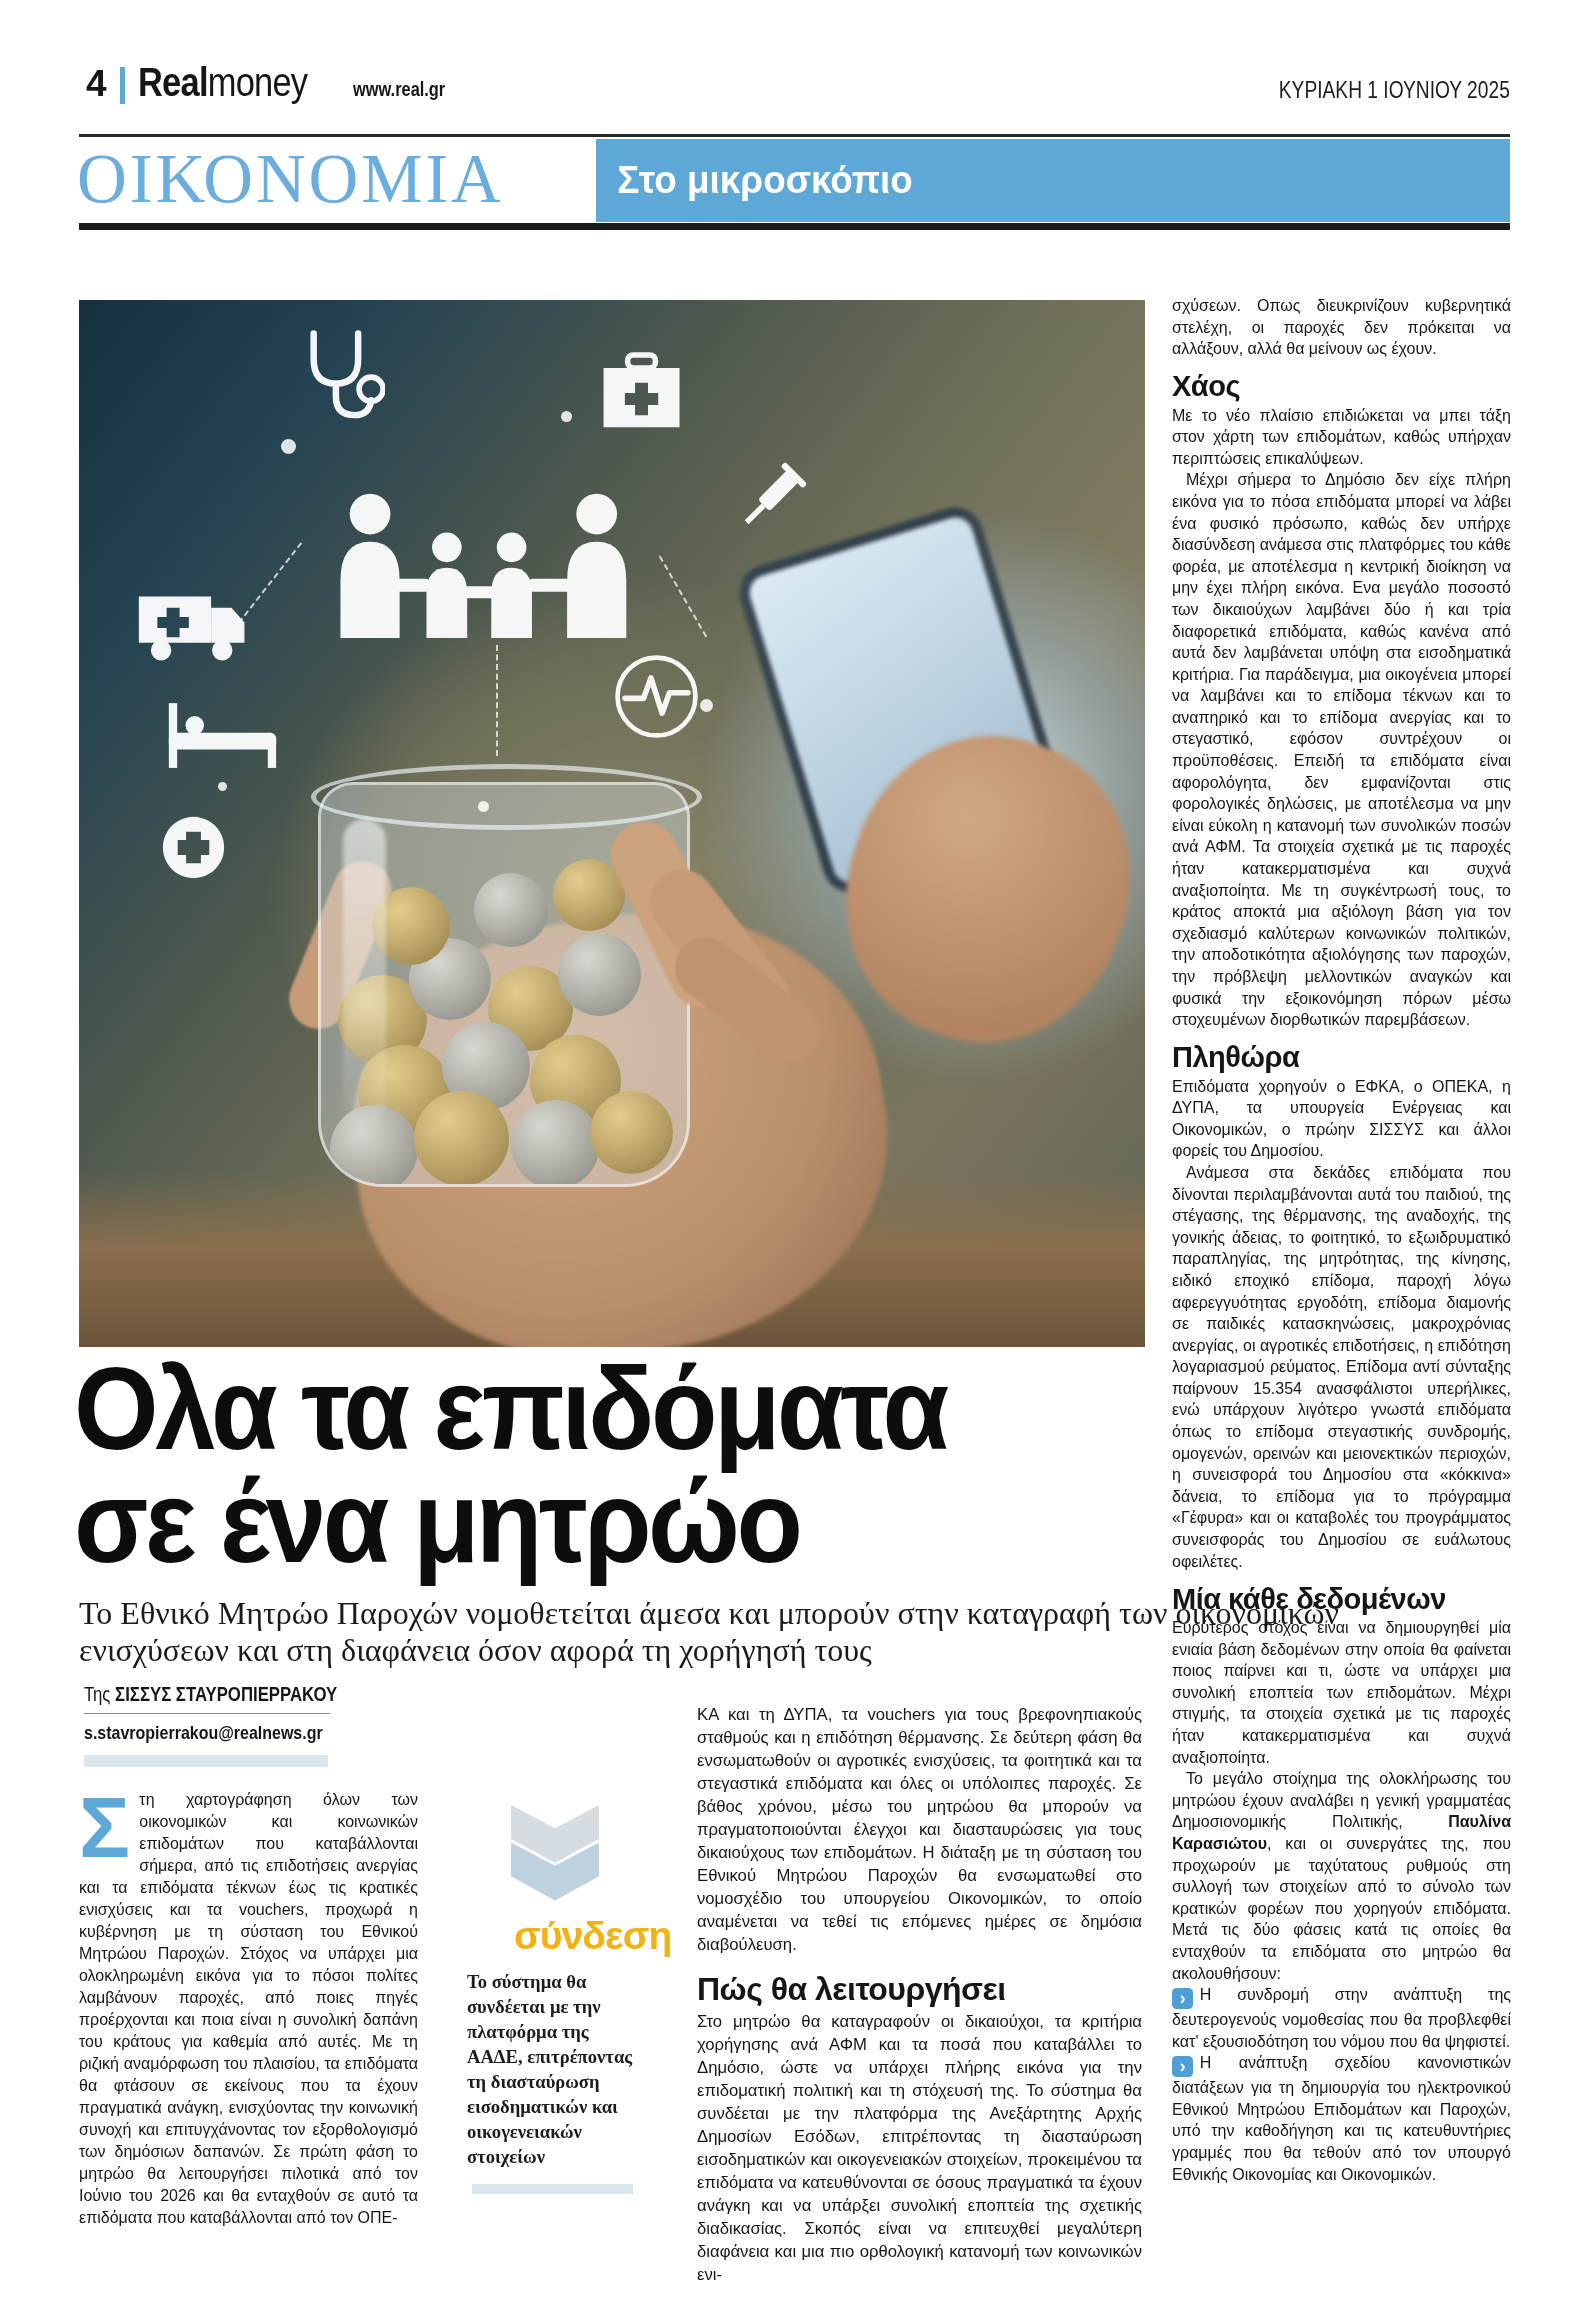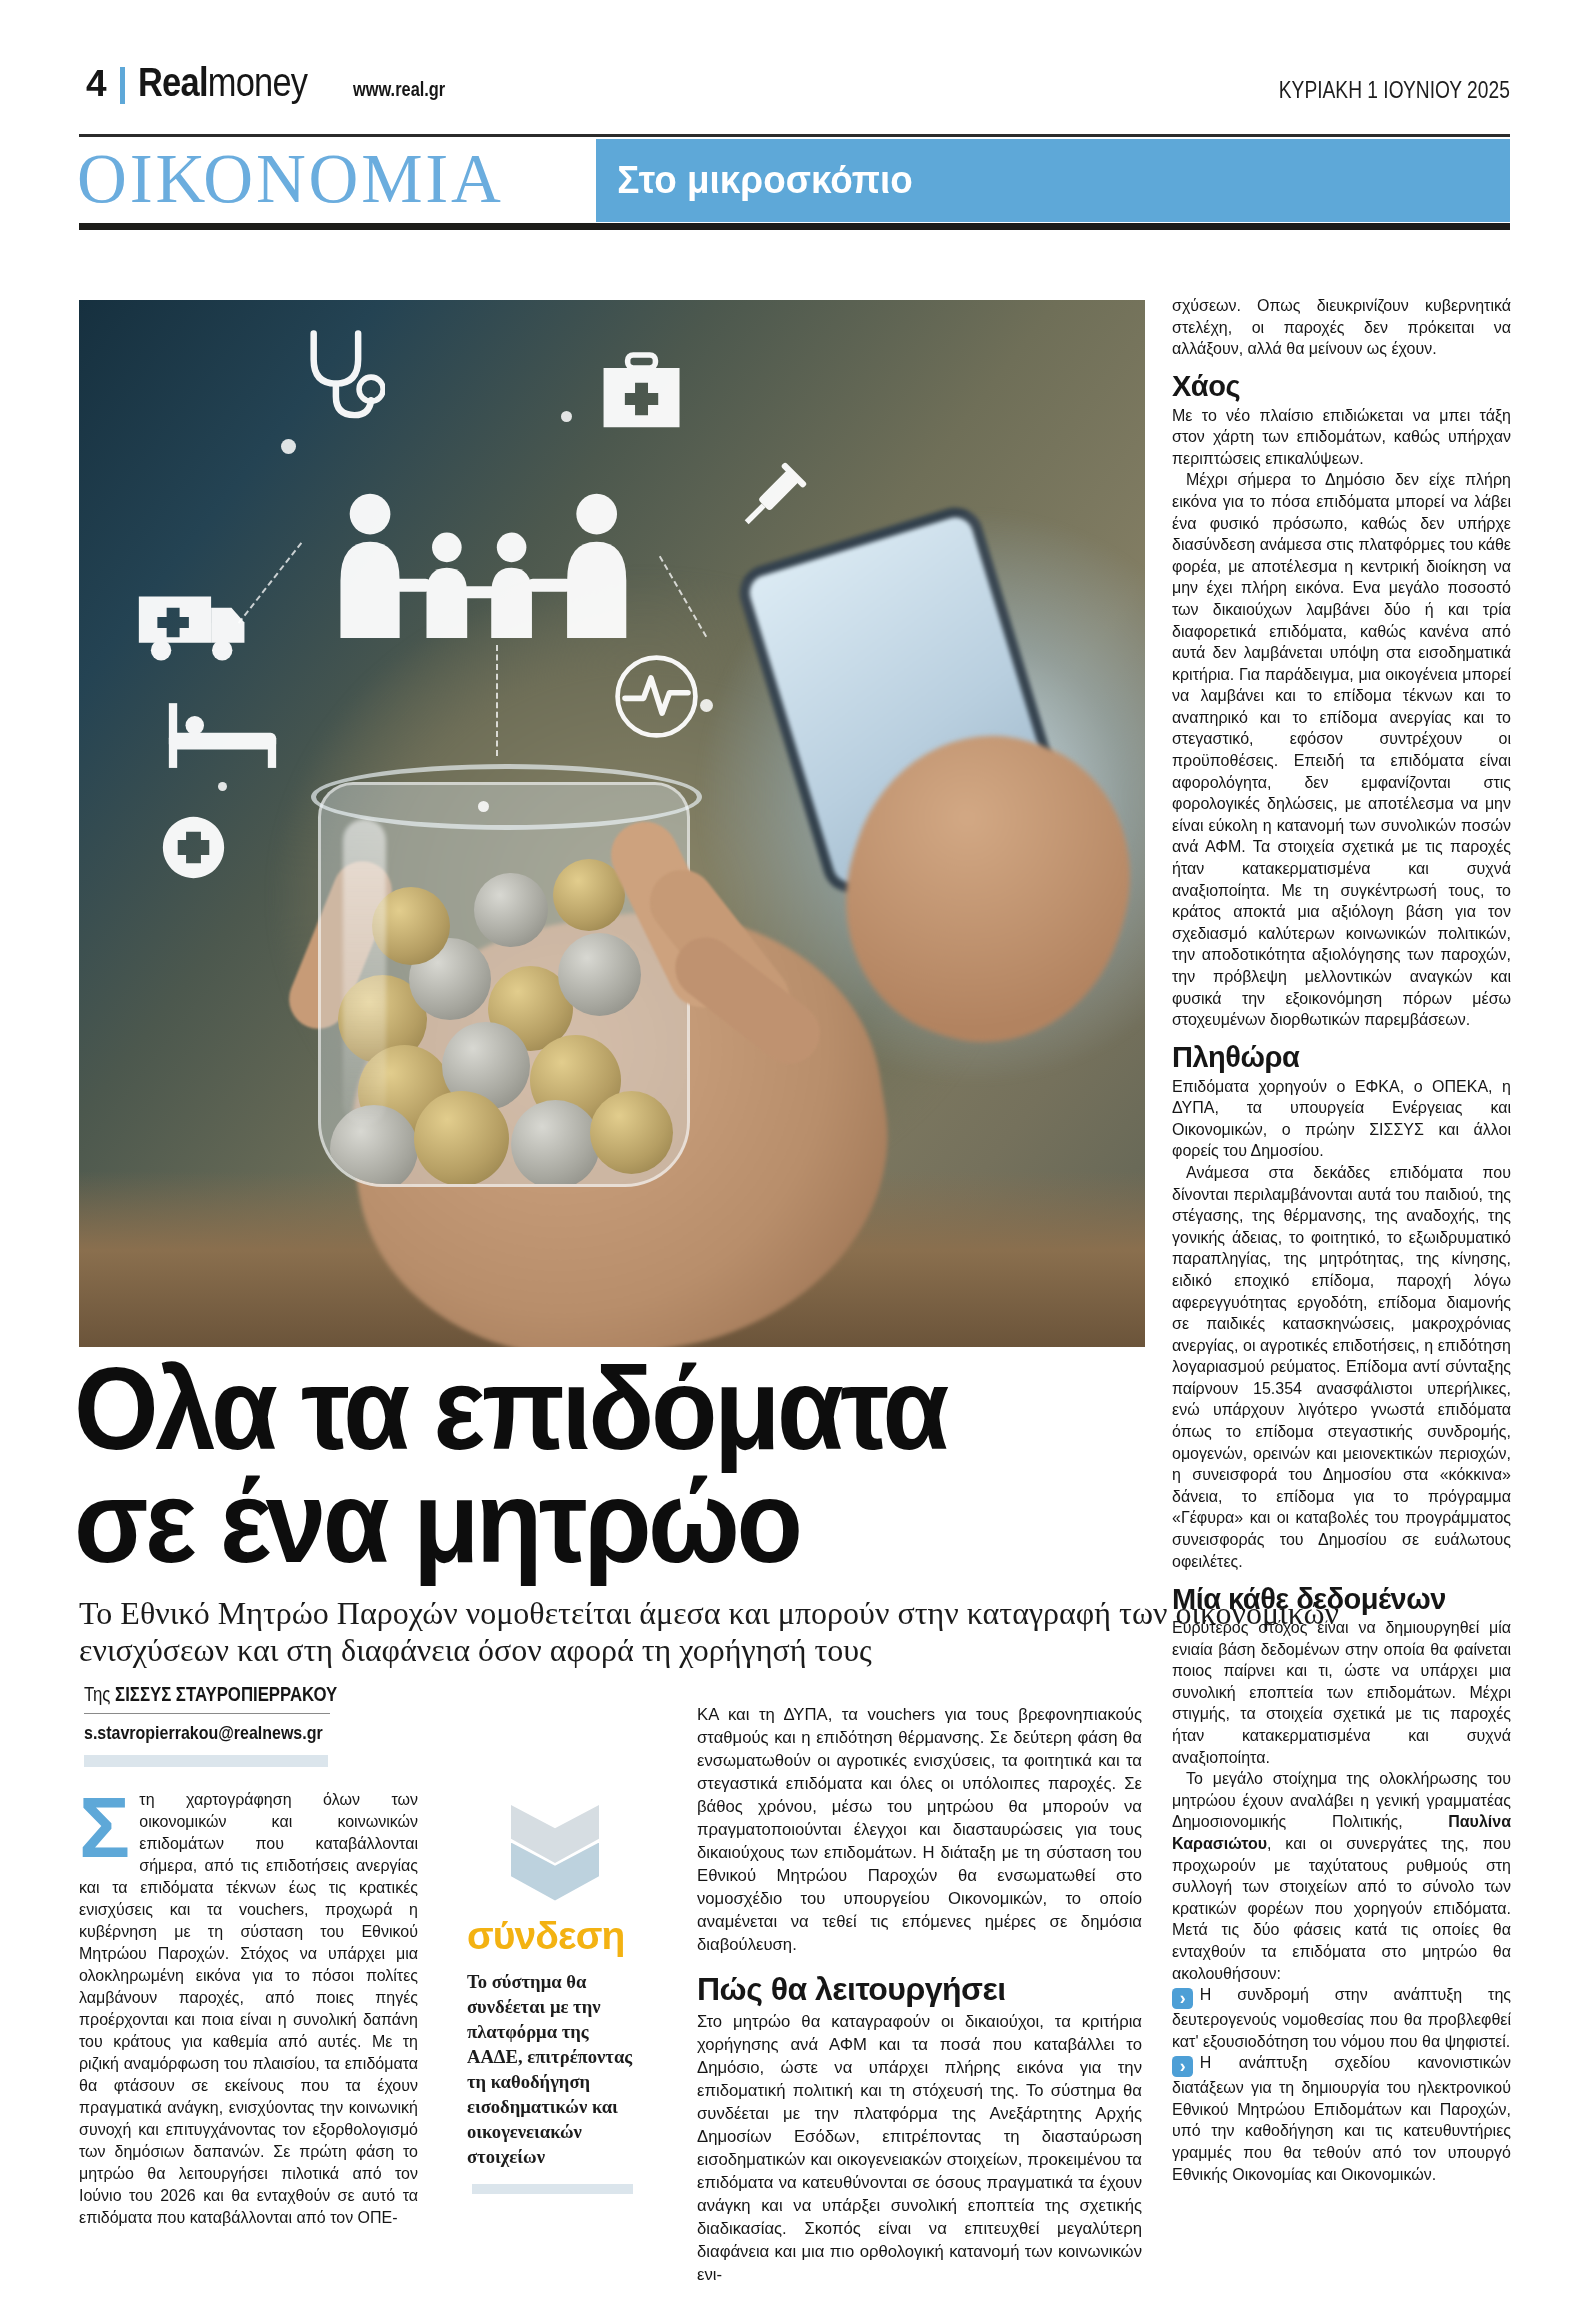--- a/index.html
+++ b/index.html
@@ -100,21 +100,21 @@
       color:#fff;font-weight:bold;font-size:17.6px;line-height:20.4px;text-align:center;
       vertical-align:-3.7px;margin-right:6.5px;}
   .bullet{margin-top:1.9px;}
 
   
   .feature{left:467px;top:1805px;width:190px;}
   .chev{width:88px;height:58px;margin-left:44px;
         clip-path:polygon(0 0,50% 40%,100% 0,100% 58%,50% 100%,0 58%);}
   .chev1{background:var(--chevron-light);}
   .chev2{background:var(--chevron-dark);margin-top:-20.4px;}
-  .feat-label{font-size:39px;font-weight:800;color:var(--accent-yellow);margin-top:13px;letter-spacing:-0.9px;}
+  .feat-label{font-size:39px;font-weight:800;color:var(--accent-yellow);margin-top:13px;letter-spacing:-0.9px;margin-left:47px;}
   .feat-caption{font-family:"Liberation Serif",serif;font-weight:bold;font-size:18.6px;line-height:25px;
                 margin-top:11px;width:176px;color:#1c1c1c;}
   .feat-bar{width:161px;height:10.2px;background:var(--lightbar);margin:15px 0 0 4.6px;}
 </style>
 </head>
 <body>
 
 <div class="page">
 
   <div class="abs masthead">
@@ -250,21 +250,21 @@
   </div>
 
   <div class="abs bodycol col-left">
     <p><span class="dropcap">Σ</span><span>τη χαρτογράφηση όλων των οικονομικών και κοινωνικών επιδομάτων που καταβάλλονται σήμερα, από τις επιδοτήσεις ανεργίας και τα επιδόματα τέκνων έως τις κρατικές ενισχύσεις και τα vouchers, προχωρά η κυβέρνηση με τη σύσταση του Εθνικού Μητρώου Παροχών. Στόχος να υπάρχει μια ολοκληρωμένη εικόνα για το πόσοι πολίτες λαμβάνουν παροχές, από ποιες πηγές προέρχονται και ποια είναι η συνολική δαπάνη του κράτους για καθεμία από αυτές. Με τη ριζική αναμόρφωση του πλαισίου, τα επιδόματα θα φτάσουν σε εκείνους που τα έχουν πραγματικά ανάγκη, ενισχύοντας την κοινωνική συνοχή και επιτυγχάνοντας τον εξορθολογισμό των δημόσιων δαπανών. Σε πρώτη φάση το μητρώο θα λειτουργήσει πιλοτικά από τον Ιούνιο του 2026 και θα ενταχθούν σε αυτό τα επιδόματα που καταβάλλονται από τον ΟΠΕ-</span></p>
   </div>
 
   <div class="abs feature">
     <div class="chev chev1"></div>
     <div class="chev chev2"></div>
     <div class="feat-label">σύνδεση</div>
-    <div class="feat-caption">Το σύστημα θα συνδέεται με την πλατφόρμα της ΑΑΔΕ, επιτρέποντας τη καθοδήγηση εισοδηματικών και οικογενειακών στοιχείων</div>
+    <div class="feat-caption">Το σύστημα θα συνδέεται με την πλατφόρμα της ΑΑΔΕ, επιτρέποντας τη διασταύρωση εισοδηματικών και οικογενειακών στοιχείων</div>
     <div class="feat-bar"></div>
   </div>
 
   <div class="abs bodycol col-mid">
     <p>ΚΑ και τη ΔΥΠΑ, τα vouchers για τους βρεφονηπιακούς σταθμούς και η επιδότηση θέρμανσης. Σε δεύτερη φάση θα ενσωματωθούν οι αγροτικές ενισχύσεις, τα φοιτητικά και τα στεγαστικά επιδόματα και όλες οι υπόλοιπες παροχές. Σε βάθος χρόνου, μέσω του μητρώου θα μπορούν να πραγματοποιούνται έλεγχοι και διασταυρώσεις για τους δικαιούχους των επιδομάτων. Η διάταξη με τη σύσταση του Εθνικού Μητρώου Παροχών θα ενσωματωθεί στο νομοσχέδιο του υπουργείου Οικονομικών, το οποίο αναμένεται να τεθεί τις επόμενες ημέρες σε δημόσια διαβούλευση.</p>
     <h3>Πώς θα λειτουργήσει</h3>
     <p>Στο μητρώο θα καταγραφούν οι δικαιούχοι, τα κριτήρια χορήγησης ανά ΑΦΜ και τα ποσά που καταβάλλει το Δημόσιο, ώστε να υπάρχει πλήρης εικόνα για την επιδοματική πολιτική και τη στόχευσή της. Το σύστημα θα συνδέεται με την πλατφόρμα της Ανεξάρτητης Αρχής Δημοσίων Εσόδων, επιτρέποντας τη διασταύρωση εισοδηματικών και οικογενειακών στοιχείων, προκειμένου τα επιδόματα να κατευθύνονται σε όσους πραγματικά τα έχουν ανάγκη και να υπάρξει συνολική εποπτεία της σχετικής διαδικασίας. Σκοπός είναι να επιτευχθεί μεγαλύτερη διαφάνεια και μια πιο ορθολογική κατανομή των κοινωνικών ενι-</p>
   </div>
 
   <div class="abs bodycol col-right">

